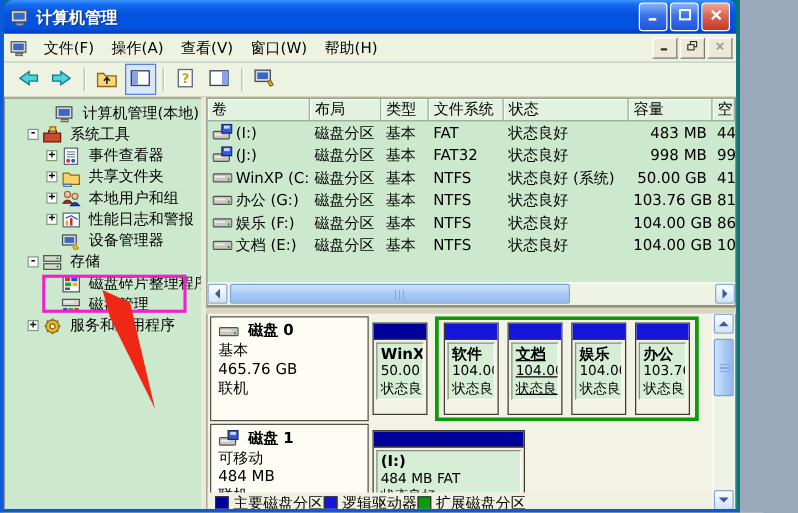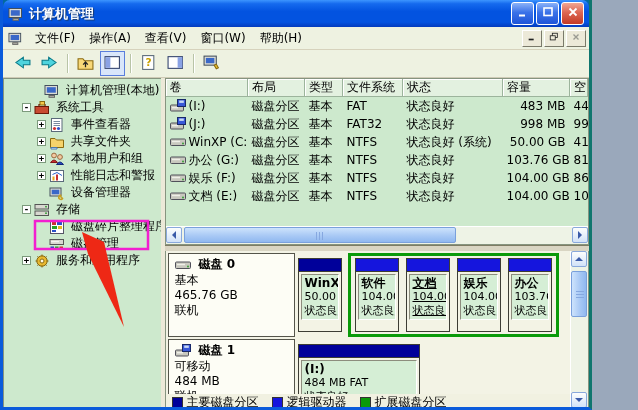--- a/index.html
+++ b/index.html
@@ -82,21 +82,21 @@
   .pstrip{flex:1;display:flex;align-items:flex-start;padding-left:3px;overflow:hidden;}
   .pblock{box-sizing:border-box;border:1px solid #3c3c34;background:#f3f3e5;height:74px;margin-top:5px;flex:none;overflow:hidden;}
   .pbar{height:12px;border-bottom:1px solid #3c3c34;}
   .pbody{margin:2px;border:1px solid;border-color:#8d8d7d #fff #fff #8d8d7d;background:#d5eed5;
     padding:1px 3px;font-size:11px;line-height:14px;overflow:hidden;white-space:nowrap;}
   .pname{font-weight:bold;font-size:12px;}
   .ext-group{box-sizing:border-box;border:3px solid #0a9a0a;margin-left:6px;padding:2px 4px;display:flex;gap:7px;
     background:#f3f3e5;flex:none;}
   .ext-group .pblock{margin-top:0;}
   .legend{position:absolute;left:0;right:0;bottom:0;height:13px;background:#f1f1e1;display:flex;align-items:flex-start;
-    gap:13px;padding:1px 6px 0;line-height:15px;overflow:hidden;}
+    padding:1px 6px 0;line-height:15px;overflow:hidden;}
   .leg-item{display:flex;align-items:flex-start;gap:4px;white-space:nowrap;}
   .leg-sq{width:9px;height:9px;margin-top:2px;border:1px solid #333;flex:none;}
   .vscroll{position:absolute;top:0;right:0;bottom:0;width:17px;background:#eef3e6;border-left:1px solid #fff;}
   .vscroll .sbtn{left:0;}
   .vscroll .sbtn.t{top:0;} .vscroll .sbtn.b{top:auto;bottom:0;}
   .vthumb{position:absolute;left:0;top:20px;width:16px;height:46px;box-sizing:border-box;border:1px solid #7aa0dc;border-radius:2px;
     background:linear-gradient(90deg,#cde3fc,#a9c9f5 55%,#90b8f0);}
   .vthumb::after{content:"";position:absolute;top:50%;left:4px;width:8px;height:8px;margin-top:-4px;
     background:repeating-linear-gradient(0deg,#86a8e0 0 1px,transparent 1px 3px);}
   

